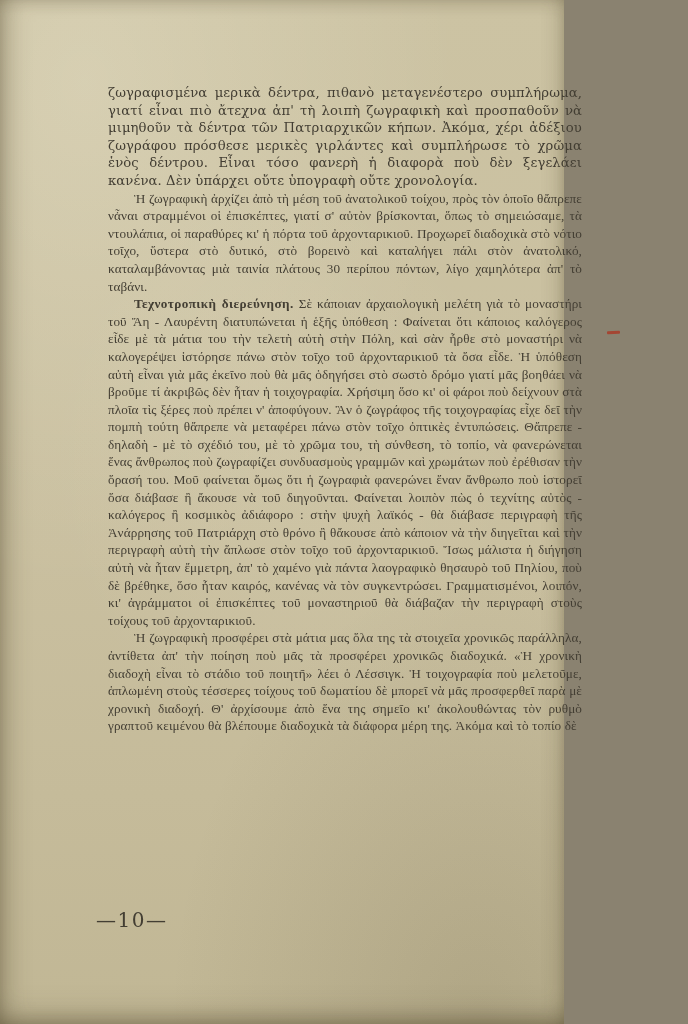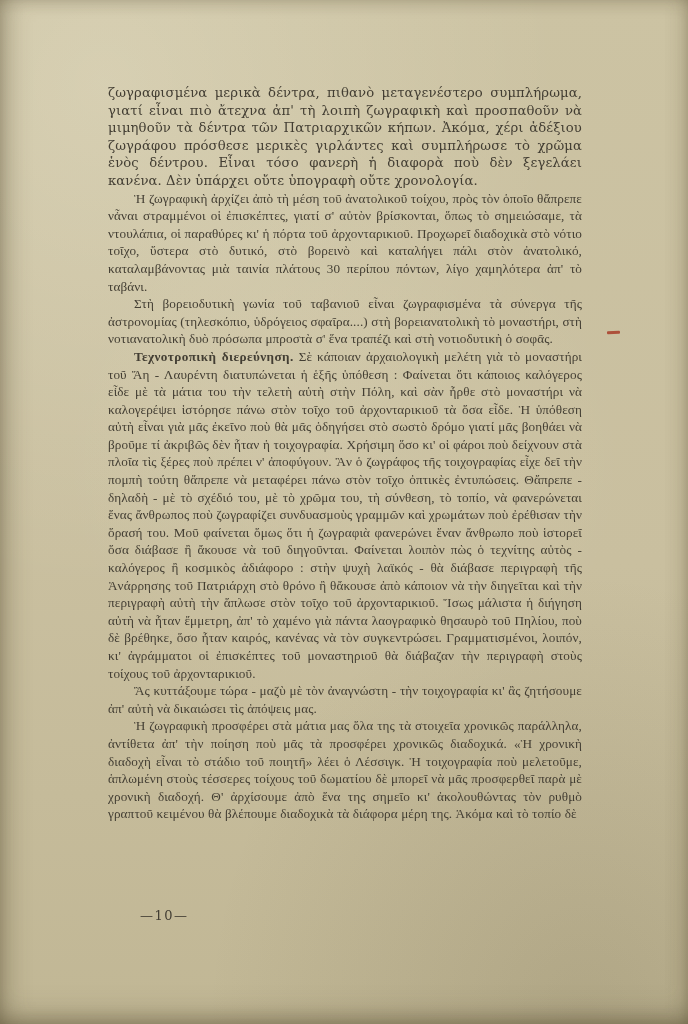--- a/index.html
+++ b/index.html
@@ -2,21 +2,21 @@
 <html style="--paper: #c9bf9f; --ink: #433e33; --margin_mark: #a83c28;"><head>
 <meta charset="utf-8">
 <style>
   html, body { margin: 0; padding: 0; }
   body {
     width: 688px; height: 1024px; overflow: hidden;
     background: #8a8270;
   }
   .paper {
     position: relative;
-    width: 688px; height: 1024px;
+    width: 564px; height: 1024px;
     background:
       radial-gradient(120% 90% at 15% 8%, rgba(255,252,235,.22), rgba(255,252,235,0) 55%),
       radial-gradient(100% 80% at 85% 100%, rgba(84,74,48,.16), rgba(84,74,48,0) 55%),
       radial-gradient(60% 40% at 50% 45%, rgba(255,250,230,.08), rgba(255,250,230,0) 70%),
       linear-gradient(180deg, #ccc3a3 0%, var(--paper, #c9bf9f) 55%, #c1b795 100%);
     box-shadow:
       inset 14px 0 30px -14px rgba(70,60,35,.45),
       inset -10px 0 24px -14px rgba(70,60,35,.35),
       inset 0 -16px 32px -16px rgba(70,60,35,.55),
       inset 0 8px 20px -14px rgba(70,60,35,.25);
@@ -31,23 +31,22 @@
     line-height: 17.6px;
     letter-spacing: 0.1px;
   }
   .text-block p { margin: 0; }
   p.indent { text-indent: 26px; font-family: Liberation Serif, serif; }
   p.section { }
   .bold { font-weight: bold; letter-spacing: 0.4px; }
   .page-number {
     position: absolute;
     left: 96px; top: 908px;
-    font-size: 13px;
+    font-size: 20px;
     letter-spacing: 1.5px;
-    margin-left: 44px;
   }
   .red-mark {
     position: absolute;
     left: 607px; top: 331px;
     width: 13px; height: 3px;
     background: var(--margin_mark, #a83c28);
     transform: rotate(-2deg);
     border-radius: 1px;
     opacity: .85;
   }
@@ -56,28 +55,26 @@
 <body>
 
 <div class="paper">
 
   <div class="text-block">
 
     <p class="para">ζωγραφισμένα μερικὰ δέντρα, πιθανὸ μεταγενέστερο συμπλήρωμα, γιατί εἶναι πιὸ ἄτεχνα ἀπ' τὴ λοιπὴ ζωγραφικὴ καὶ προσπαθοῦν νὰ μιμηθοῦν τὰ δέντρα τῶν Πατριαρχικῶν κήπων. Ἀκόμα, χέρι ἀδέξιου ζωγράφου πρόσθεσε μερικὲς γιρλάντες καὶ συμπλήρωσε τὸ χρῶμα ἑνὸς δέντρου. Εἶναι τόσο φανερὴ ἡ διαφορὰ ποὺ δὲν ξεγελάει κανένα. Δὲν ὑπάρχει οὔτε ὑπογραφὴ οὔτε χρονολογία.</p>
 
     <p class="para indent">Ἡ ζωγραφικὴ ἀρχίζει ἀπὸ τὴ μέση τοῦ ἀνατολικοῦ τοίχου, πρὸς τὸν ὁποῖο θἄπρεπε νἆναι στραμμένοι οἱ ἐπισκέπτες, γιατί σ' αὐτὸν βρίσκονται, ὅπως τὸ σημειώσαμε, τὰ ντουλάπια, οἱ παραθύρες κι' ἡ πόρτα τοῦ ἀρχονταρικιοῦ. Προχωρεῖ διαδοχικὰ στὸ νότιο τοῖχο, ὕστερα στὸ δυτικό, στὸ βορεινὸ καὶ καταλήγει πάλι στὸν ἀνατολικό, καταλαμβάνοντας μιὰ ταινία πλάτους 30 περίπου πόντων, λίγο χαμηλότερα ἀπ' τὸ ταβάνι.</p>
 
-    <p class="para indent">Στὴ βορειοδυτικὴ γωνία τοῦ ταβανιοῦ εἶναι ζωγραφισμένα τὰ σύνεργα τῆς ἀστρονομίας (τηλεσκόπιο, ὑδρόγειος σφαῖρα....) στὴ βορειανατολικὴ τὸ μοναστήρι, στὴ νοτιανατολικὴ δυὸ πρόσωπα μπροστὰ σ' ἕνα τραπέζι καὶ στὴ νοτιοδυτικὴ ὁ σοφᾶς.</p>
 
     <p class="para indent section">
       <span class="bold">Τεχνοτροπικὴ διερεύνηση.</span>
       <span>Σὲ κάποιαν ἀρχαιολογικὴ μελέτη γιὰ τὸ μοναστήρι τοῦ Ἅη - Λαυρέντη διατυπώνεται ἡ ἑξῆς ὑπόθεση : Φαίνεται ὅτι κάποιος καλόγερος εἶδε μὲ τὰ μάτια του τὴν τελετὴ αὐτὴ στὴν Πόλη, καὶ σὰν ἦρθε στὸ μοναστήρι νὰ καλογερέψει ἱστόρησε πάνω στὸν τοῖχο τοῦ ἀρχονταρικιοῦ τὰ ὅσα εἶδε. Ἡ ὑπόθεση αὐτὴ εἶναι γιὰ μᾶς ἐκεῖνο ποὺ θὰ μᾶς ὁδηγήσει στὸ σωστὸ δρόμο γιατί μᾶς βοηθάει νὰ βροῦμε τί ἀκριβῶς δὲν ἦταν ἡ τοιχογραφία. Χρήσιμη ὅσο κι' οἱ φάροι ποὺ δείχνουν στὰ πλοῖα τὶς ξέρες ποὺ πρέπει ν' ἀποφύγουν. Ἂν ὁ ζωγράφος τῆς τοιχογραφίας εἶχε δεῖ τὴν πομπὴ τούτη θἄπρεπε νὰ μεταφέρει πάνω στὸν τοῖχο ὀπτικὲς ἐντυπώσεις. Θἄπρεπε - δηλαδὴ - μὲ τὸ σχέδιό του, μὲ τὸ χρῶμα του, τὴ σύνθεση, τὸ τοπίο, νὰ φανερώνεται ἕνας ἄνθρωπος ποὺ ζωγραφίζει συνδυασμοὺς γραμμῶν καὶ χρωμάτων ποὺ ἐρέθισαν τὴν ὅρασή του. Μοῦ φαίνεται ὅμως ὅτι ἡ ζωγραφιὰ φανερώνει ἕναν ἄνθρωπο ποὺ ἱστορεῖ ὅσα διάβασε ἢ ἄκουσε νὰ τοῦ διηγοῦνται. Φαίνεται λοιπὸν πὼς ὁ τεχνίτης αὐτὸς - καλόγερος ἢ κοσμικὸς ἀδιάφορο : στὴν ψυχὴ λαϊκός - θὰ διάβασε περιγραφὴ τῆς Ἀνάρρησης τοῦ Πατριάρχη στὸ θρόνο ἢ θἄκουσε ἀπὸ κάποιον νὰ τὴν διηγεῖται καὶ τὴν περιγραφὴ αὐτὴ τὴν ἅπλωσε στὸν τοῖχο τοῦ ἀρχονταρικιοῦ. Ἴσως μάλιστα ἡ διήγηση αὐτὴ νὰ ἦταν ἔμμετρη, ἀπ' τὸ χαμένο γιὰ πάντα λαογραφικὸ θησαυρὸ τοῦ Πηλίου, ποὺ δὲ βρέθηκε, ὅσο ἦταν καιρός, κανένας νὰ τὸν συγκεντρώσει. Γραμματισμένοι, λοιπόν, κι' ἀγράμματοι οἱ ἐπισκέπτες τοῦ μοναστηριοῦ θὰ διάβαζαν τὴν περιγραφὴ στοὺς τοίχους τοῦ ἀρχονταρικιοῦ.</span>
     </p>
 
-    <p class="para indent">Ἂς κυττάξουμε τώρα - μαζὺ μὲ τὸν ἀναγνώστη - τὴν τοιχογραφία κι' ἂς ζητήσουμε ἀπ' αὐτὴ νὰ δικαιώσει τὶς ἀπόψεις μας.</p>
 
     <p class="para indent">Ἡ ζωγραφικὴ προσφέρει στὰ μάτια μας ὅλα της τὰ στοιχεῖα χρονικῶς παράλληλα, ἀντίθετα ἀπ' τὴν ποίηση ποὺ μᾶς τὰ προσφέρει χρονικῶς διαδοχικά. «Ἡ χρονικὴ διαδοχὴ εἶναι τὸ στάδιο τοῦ ποιητῆ» λέει ὁ Λέσσιγκ. Ἡ τοιχογραφία ποὺ μελετοῦμε, ἁπλωμένη στοὺς τέσσερες τοίχους τοῦ δωματίου δὲ μπορεῖ νὰ μᾶς προσφερθεῖ παρὰ μὲ χρονικὴ διαδοχή. Θ' ἀρχίσουμε ἀπὸ ἕνα της σημεῖο κι' ἀκολουθώντας τὸν ρυθμὸ γραπτοῦ κειμένου θὰ βλέπουμε διαδοχικὰ τὰ διάφορα μέρη της. Ἀκόμα καὶ τὸ τοπίο δὲ</p>
 
   </div>
 
   <div class="red-mark"></div>
 
   <div class="page-number">—10—</div>
 
 </div>

